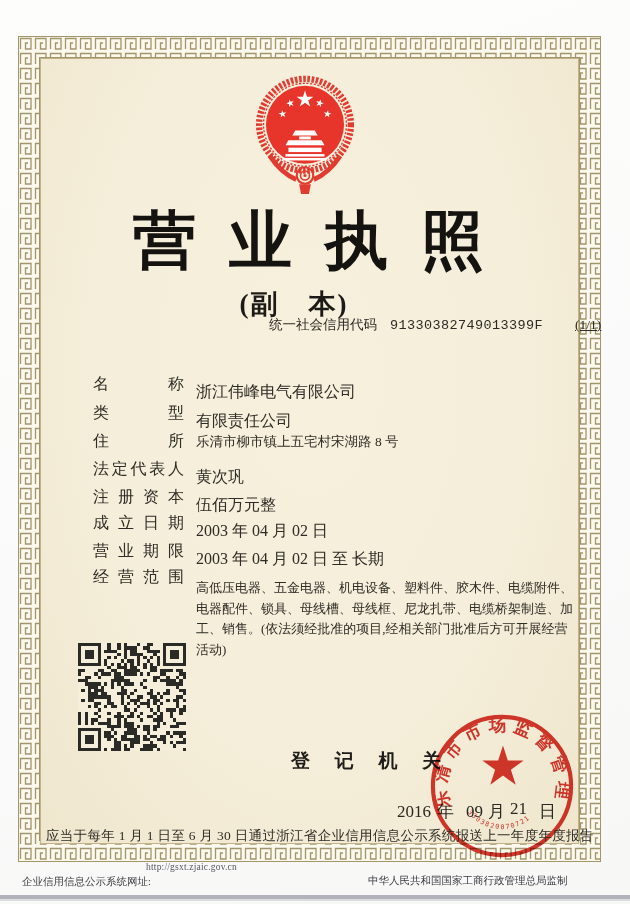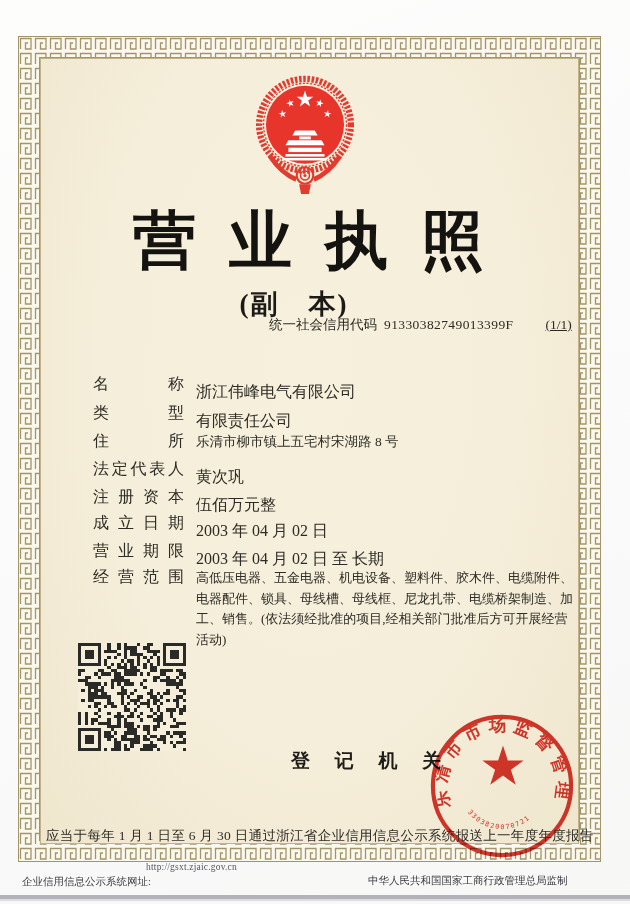--- a/index.html
+++ b/index.html
@@ -9,27 +9,27 @@
   .paper{position:absolute;left:40px;top:58px;width:539px;height:786px;
          background:radial-gradient(ellipse at 50% 40%, #f7f0dd 0%, #f5eeda 55%, #efe6cd 100%);
          border:1px solid #c2b289;box-sizing:border-box;}
   .emblem{position:absolute;left:256px;top:74px;width:98px;height:124px;}
   .title{position:absolute;left:0;top:198px;width:630px;text-align:center;
          font-family:"Liberation Sans","DejaVu Sans",sans-serif;font-weight:900;
          font-size:63px;letter-spacing:33px;padding-left:20px;box-sizing:border-box;color:#151310;}
   .subtitle{position:absolute;left:0;top:286px;width:588px;text-align:center;
             font-size:27px;font-weight:700;letter-spacing:2px;color:#1c1a16;}
   .credit{position:absolute;left:269px;top:316px;font-size:13.5px;white-space:nowrap;color:#2c2a24;}
-  .credit .code{margin-left:7px;letter-spacing:.4px;}
+  .credit .code{margin-left:13px;letter-spacing:.4px;font-family:Liberation Mono, monospace;}
   .credit .pg{margin-left:32px;text-decoration:underline;}
   .row{position:absolute;left:93px;width:486px;font-size:16px;color:#2e2c26;}
   .flabel{display:inline-block;width:92px;text-align:justify;text-align-last:justify;letter-spacing:1px;}
   .fvalue{position:absolute;left:103px;top:8px;width:383px;white-space:nowrap;}
   .fvalue.small{font-size:13.5px;top:2px;}
-  .fvalue.scope{font-size:13px;line-height:20.5px;white-space:normal;width:378px;top:1px;}
+  .fvalue.scope{font-size:13px;line-height:20.5px;white-space:normal;width:378px;top:11px;}
   .qr{position:absolute;left:77px;top:643px;width:110px;height:108px;}
   .registrar{position:absolute;left:291px;top:748px;font-size:19px;font-weight:600;
              letter-spacing:10px;color:#1e1c18;white-space:nowrap;}
   .dateline{position:absolute;left:397px;top:800px;font-size:17px;color:#2a2822;display:flex;align-items:baseline;white-space:nowrap;}
   .dateline span{display:inline-block;}
   .d-y{margin-right:6px;} .d-yu{margin-right:12px;} .d-m{margin-right:5px;}
   .d-mu{margin-right:5px;} .d-d{margin-right:12px;transform:translateY(-3px);}
   .seal{position:absolute;left:427px;top:712px;width:150px;height:148px;mix-blend-mode:multiply;opacity:.92;}
   .notice{position:absolute;left:46px;top:827px;width:539px;text-align:right;font-size:13.5px;
           letter-spacing:.3px;white-space:nowrap;color:#2e2c26;}
@@ -530,20 +530,28 @@
         <rect x="27" y="1" width="5" height="5" fill="#f5eeda"></rect>
         <rect x="28" y="2" width="3" height="3" fill="#2a2a26"></rect>
         <rect x="0" y="26" width="7" height="7" fill="#2a2a26"></rect>
         <rect x="1" y="27" width="5" height="5" fill="#f5eeda"></rect>
         <rect x="2" y="28" width="3" height="3" fill="#2a2a26"></rect>
       </svg>
   </div>
 
   <div class="registrar">登 记 机 关</div>
 
+  <div class="dateline">
+    <span class="d-y">2016</span>
+    <span class="d-yu">年</span>
+    <span class="d-m">09</span>
+    <span class="d-mu">月</span>
+    <span class="d-d">21</span>
+    <span>日</span>
+  </div>
 
   <div class="seal">
     <svg viewBox="0 0 150 150" width="150" height="148">
       <defs>
         <path id="arcTop" d="M 24.3,98.7 A 56,56 0 1,1 125.7,98.7" fill="none"></path>
         <path id="arcBot" d="M 39,100 A 44,44 0 0,0 111,100" fill="none"></path>
       </defs>
       <circle cx="75" cy="75" r="70" fill="none" stroke="#d5281e" stroke-width="4.2"></circle>
       <polygon points="76,34 80.9,49.2 96.9,49.2 84,58.6 88.9,73.8 76,64.4 63.1,73.8 68,58.6 55.1,49.2 71.1,49.2" fill="#d5281e"></polygon>
       <text font-size="17.5" fill="#d5281e" letter-spacing="6.5" font-weight="bold" font-family="'Liberation Serif','DejaVu Serif',serif">

